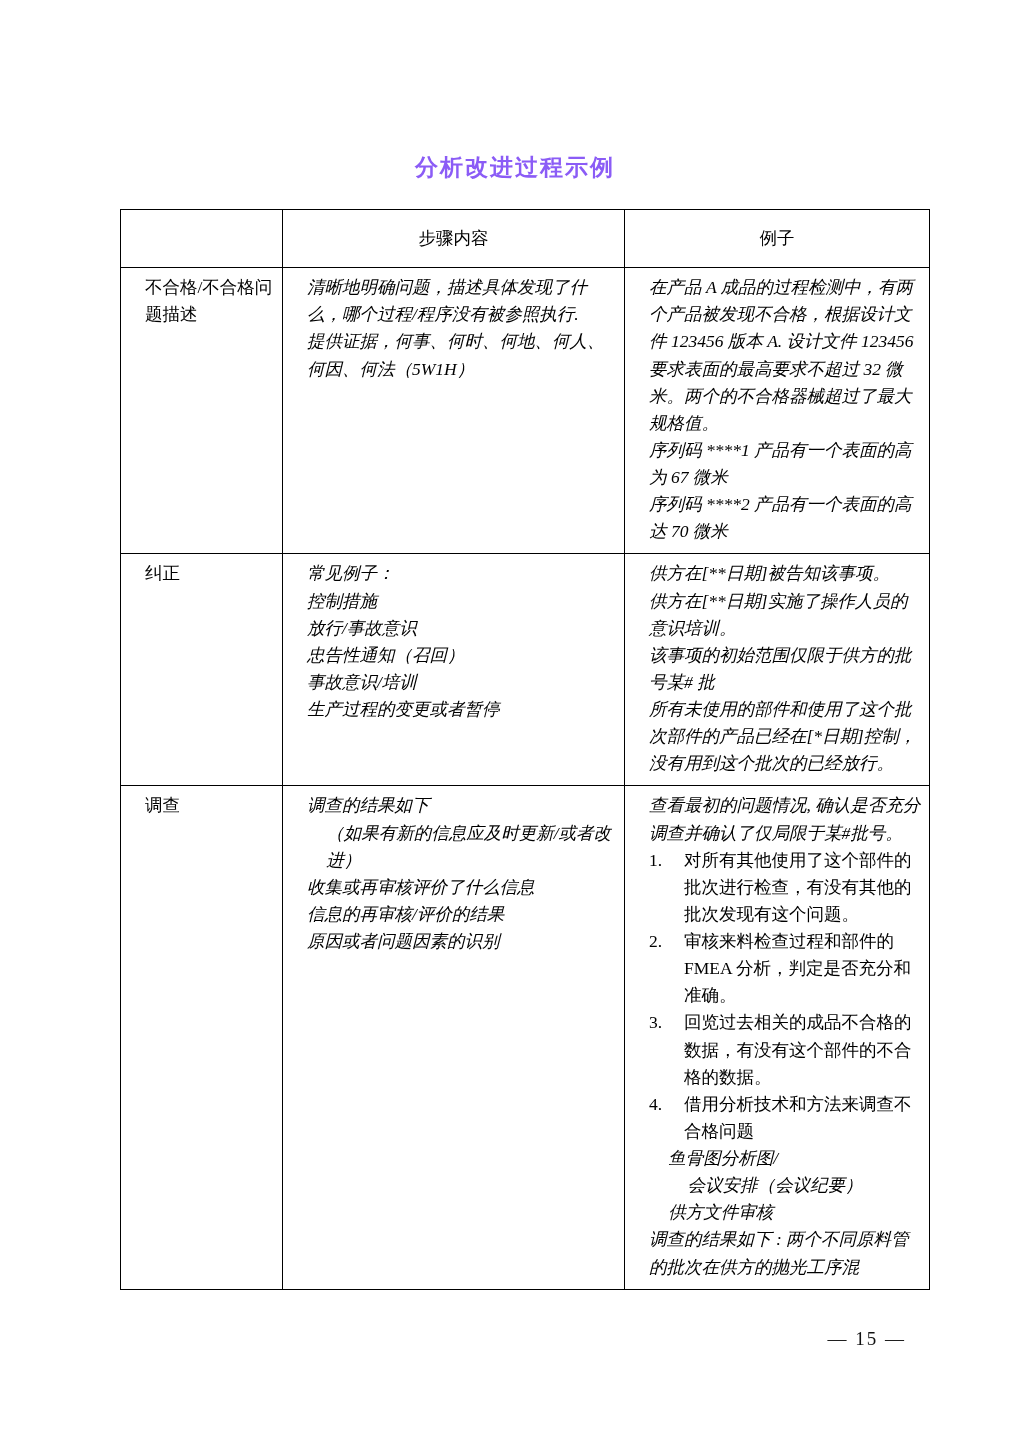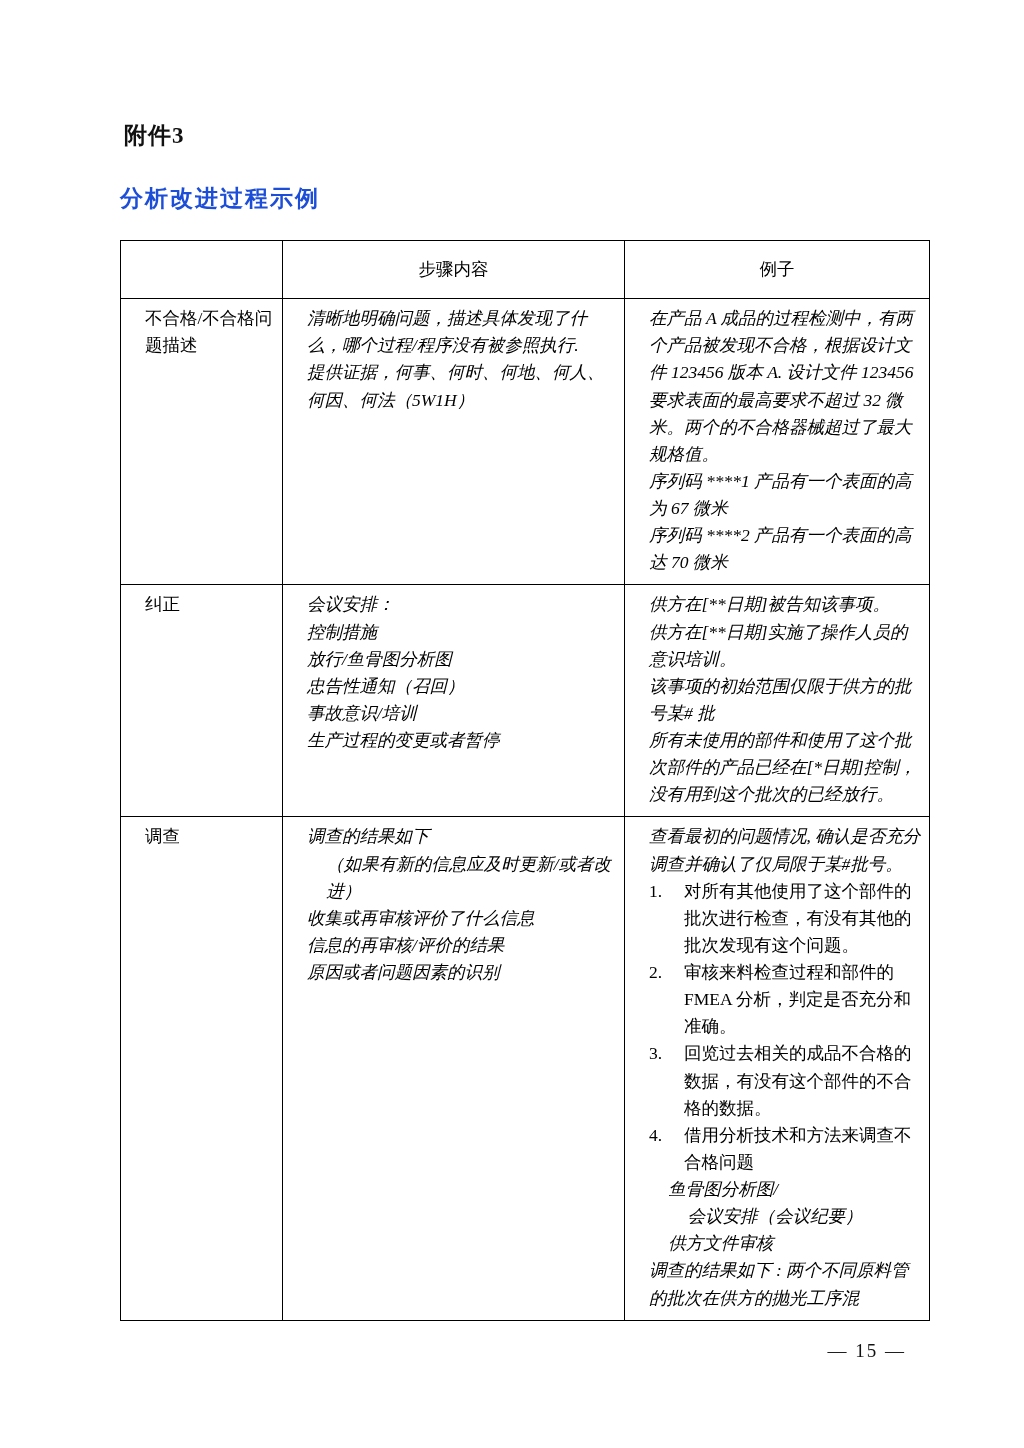--- a/index.html
+++ b/index.html
@@ -26,26 +26,26 @@
     width: 790px;
   }
   .doc-label {
     font-size: 23px;
     font-weight: bold;
     letter-spacing: 1px;
     margin: 0 0 0 4px;
     color: #111;
   }
   .doc-title {
-    text-align: left;
+    text-align: center;
     font-size: 23px;
     font-weight: bold;
     margin: 32px 0 26px 0;
     letter-spacing: 2px;
-    color: #1d4ed8;
+    color: #8b5cf6;
   }
   table.matrix {
     border-collapse: collapse;
     width: 758px;
     table-layout: fixed;
     margin-left: 0;
   }
   table.matrix td, table.matrix th {
     border: 1px solid #000;
     vertical-align: top;
@@ -80,33 +80,32 @@
   }
   .numlist li .num {
     position: absolute;
     left: 0;
     top: 0;
     width: 1.8em;
   }
   .page-number {
     position: absolute;
     right: 118px;
-    bottom: 86px;
+    bottom: 98px;
     font-size: 19px;
     color: #111;
     letter-spacing: 2px;
   }
 </style>
 </head>
 <body>
 
 <div class="page">
   <div class="content">
 
-    <div class="doc-label">附件3</div>
 
     <div class="doc-title">分析改进过程示例</div>
 
     <table class="matrix">
       <thead>
         <tr>
           <th class="col-a"></th>
           <th class="col-b">步骤内容</th>
           <th class="col-c">例子</th>
         </tr>
@@ -122,23 +121,23 @@
           <td class="col-c cell-lines">
             <p>在产品 A 成品的过程检测中，有两个产品被发现不合格，根据设计文件 123456 版本 A. 设计文件 123456 要求表面的最高要求不超过 32 微米。两个的不合格器械超过了最大规格值。</p>
             <p>序列码 ****1 产品有一个表面的高为 67 微米</p>
             <p>序列码 ****2 产品有一个表面的高达 70 微米</p>
           </td>
         </tr>
 
         <tr>
           <td class="col-a">纠正</td>
           <td class="col-b cell-lines">
-            <p>会议安排：</p>
+            <p>常见例子：</p>
             <p>控制措施</p>
-            <p>放行/鱼骨图分析图</p>
+            <p>放行/事故意识</p>
             <p>忠告性通知（召回）</p>
             <p>事故意识/培训</p>
             <p>生产过程的变更或者暂停</p>
           </td>
           <td class="col-c cell-lines">
             <p>供方在[**日期]被告知该事项。</p>
             <p>供方在[**日期]实施了操作人员的意识培训。</p>
             <p>该事项的初始范围仅限于供方的批号某# 批</p>
             <p>所有未使用的部件和使用了这个批次部件的产品已经在[*日期]控制，没有用到这个批次的已经放行。</p>
           </td>

